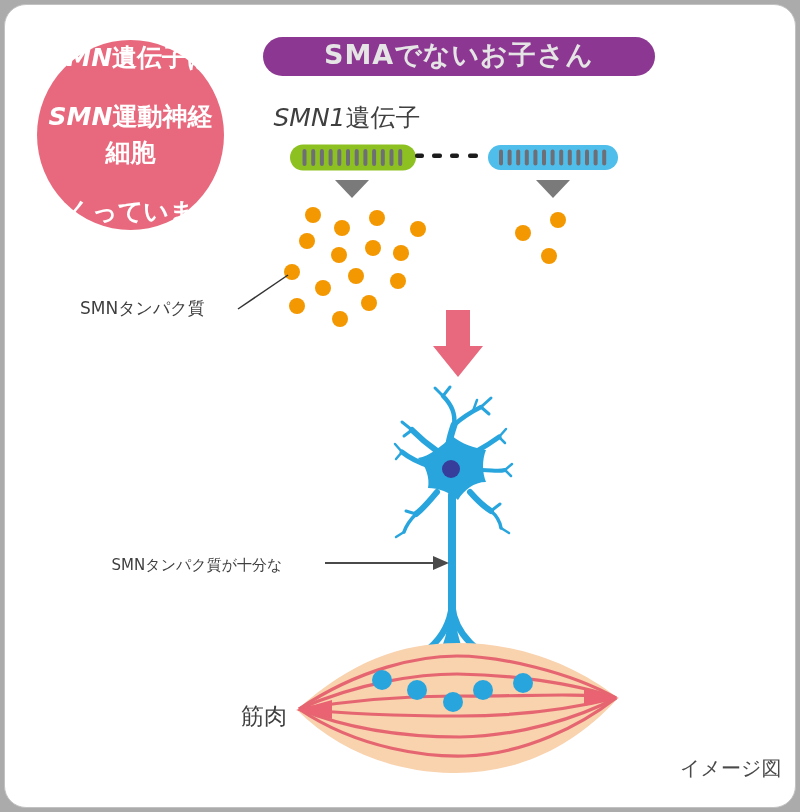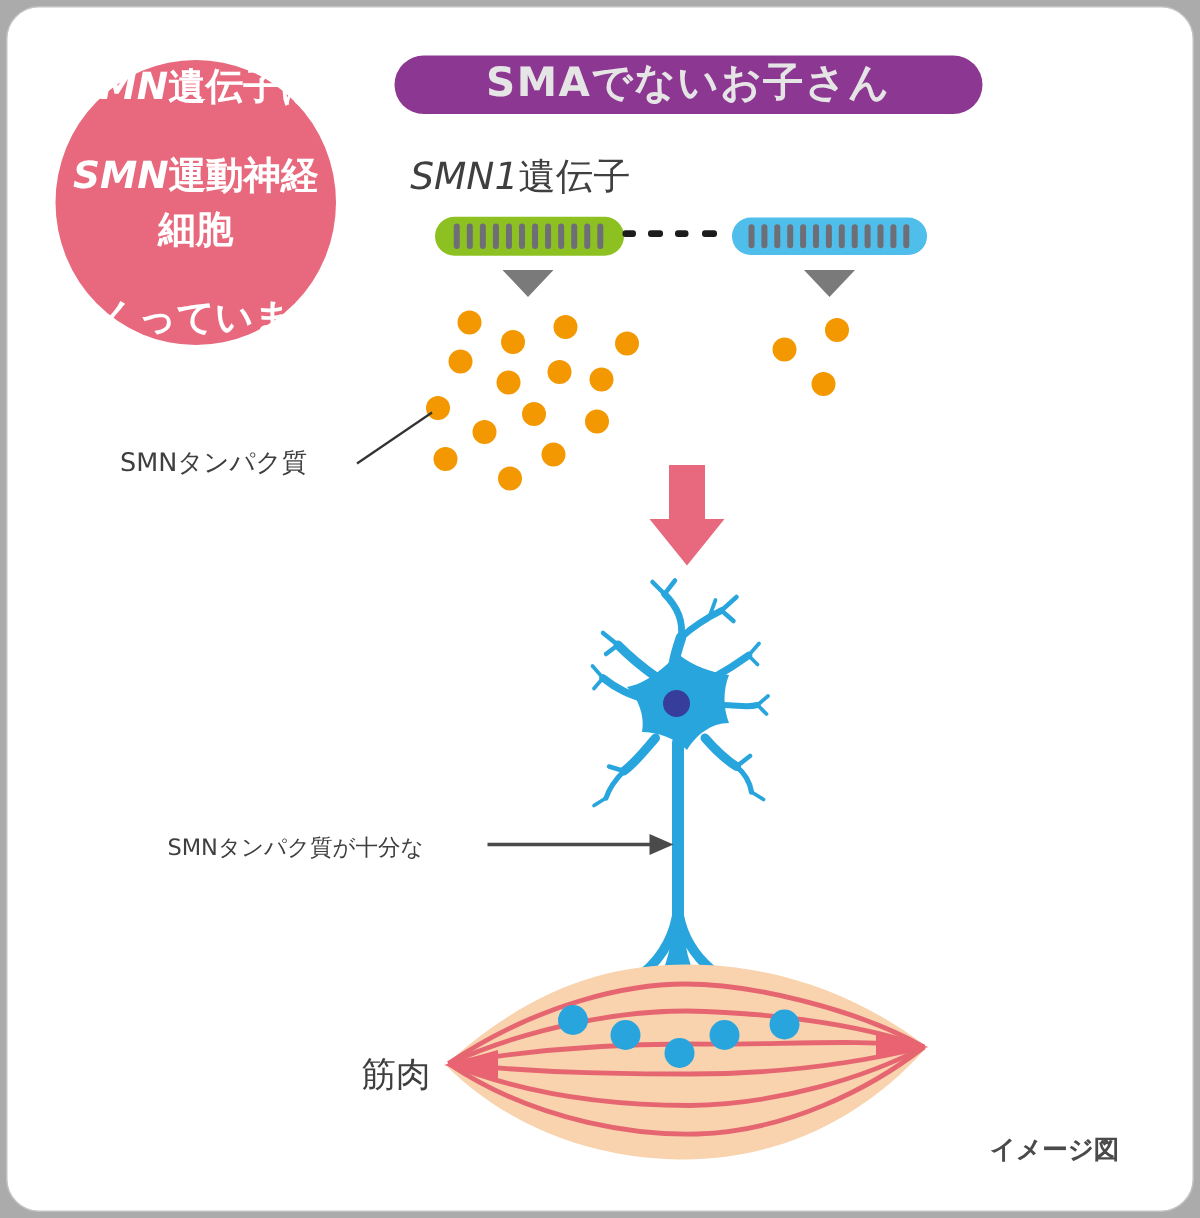--- a/index.html
+++ b/index.html
@@ -37,21 +37,21 @@
   
   .protein-label{left:80px;top:297px;font-size:17px;color:#3F3F3F;white-space:nowrap;}
   
   .neuron-label{
     left:62px;top:550px;width:270px;text-align:center;color:#3F3F3F;
     font-size:15px;line-height:30px;white-space:nowrap;
   }
   
   .muscle-label{left:241px;top:701px;font-size:23px;color:#3F3F3F;white-space:nowrap;}
   
-  .footnote{left:660px;top:755px;font-size:17px;color:#4A4A4A;white-space:nowrap;font-weight:bold;}
+  .footnote{left:680px;top:755px;font-size:20px;color:#4A4A4A;white-space:nowrap;}
 </style>
 </head>
 <body>
 
 <div id="screen">
   <div class="card"></div>
 
   <svg class="abs" width="800" height="812" viewBox="0 0 800 812" style="left:0;top:0;">
 
     <g>

